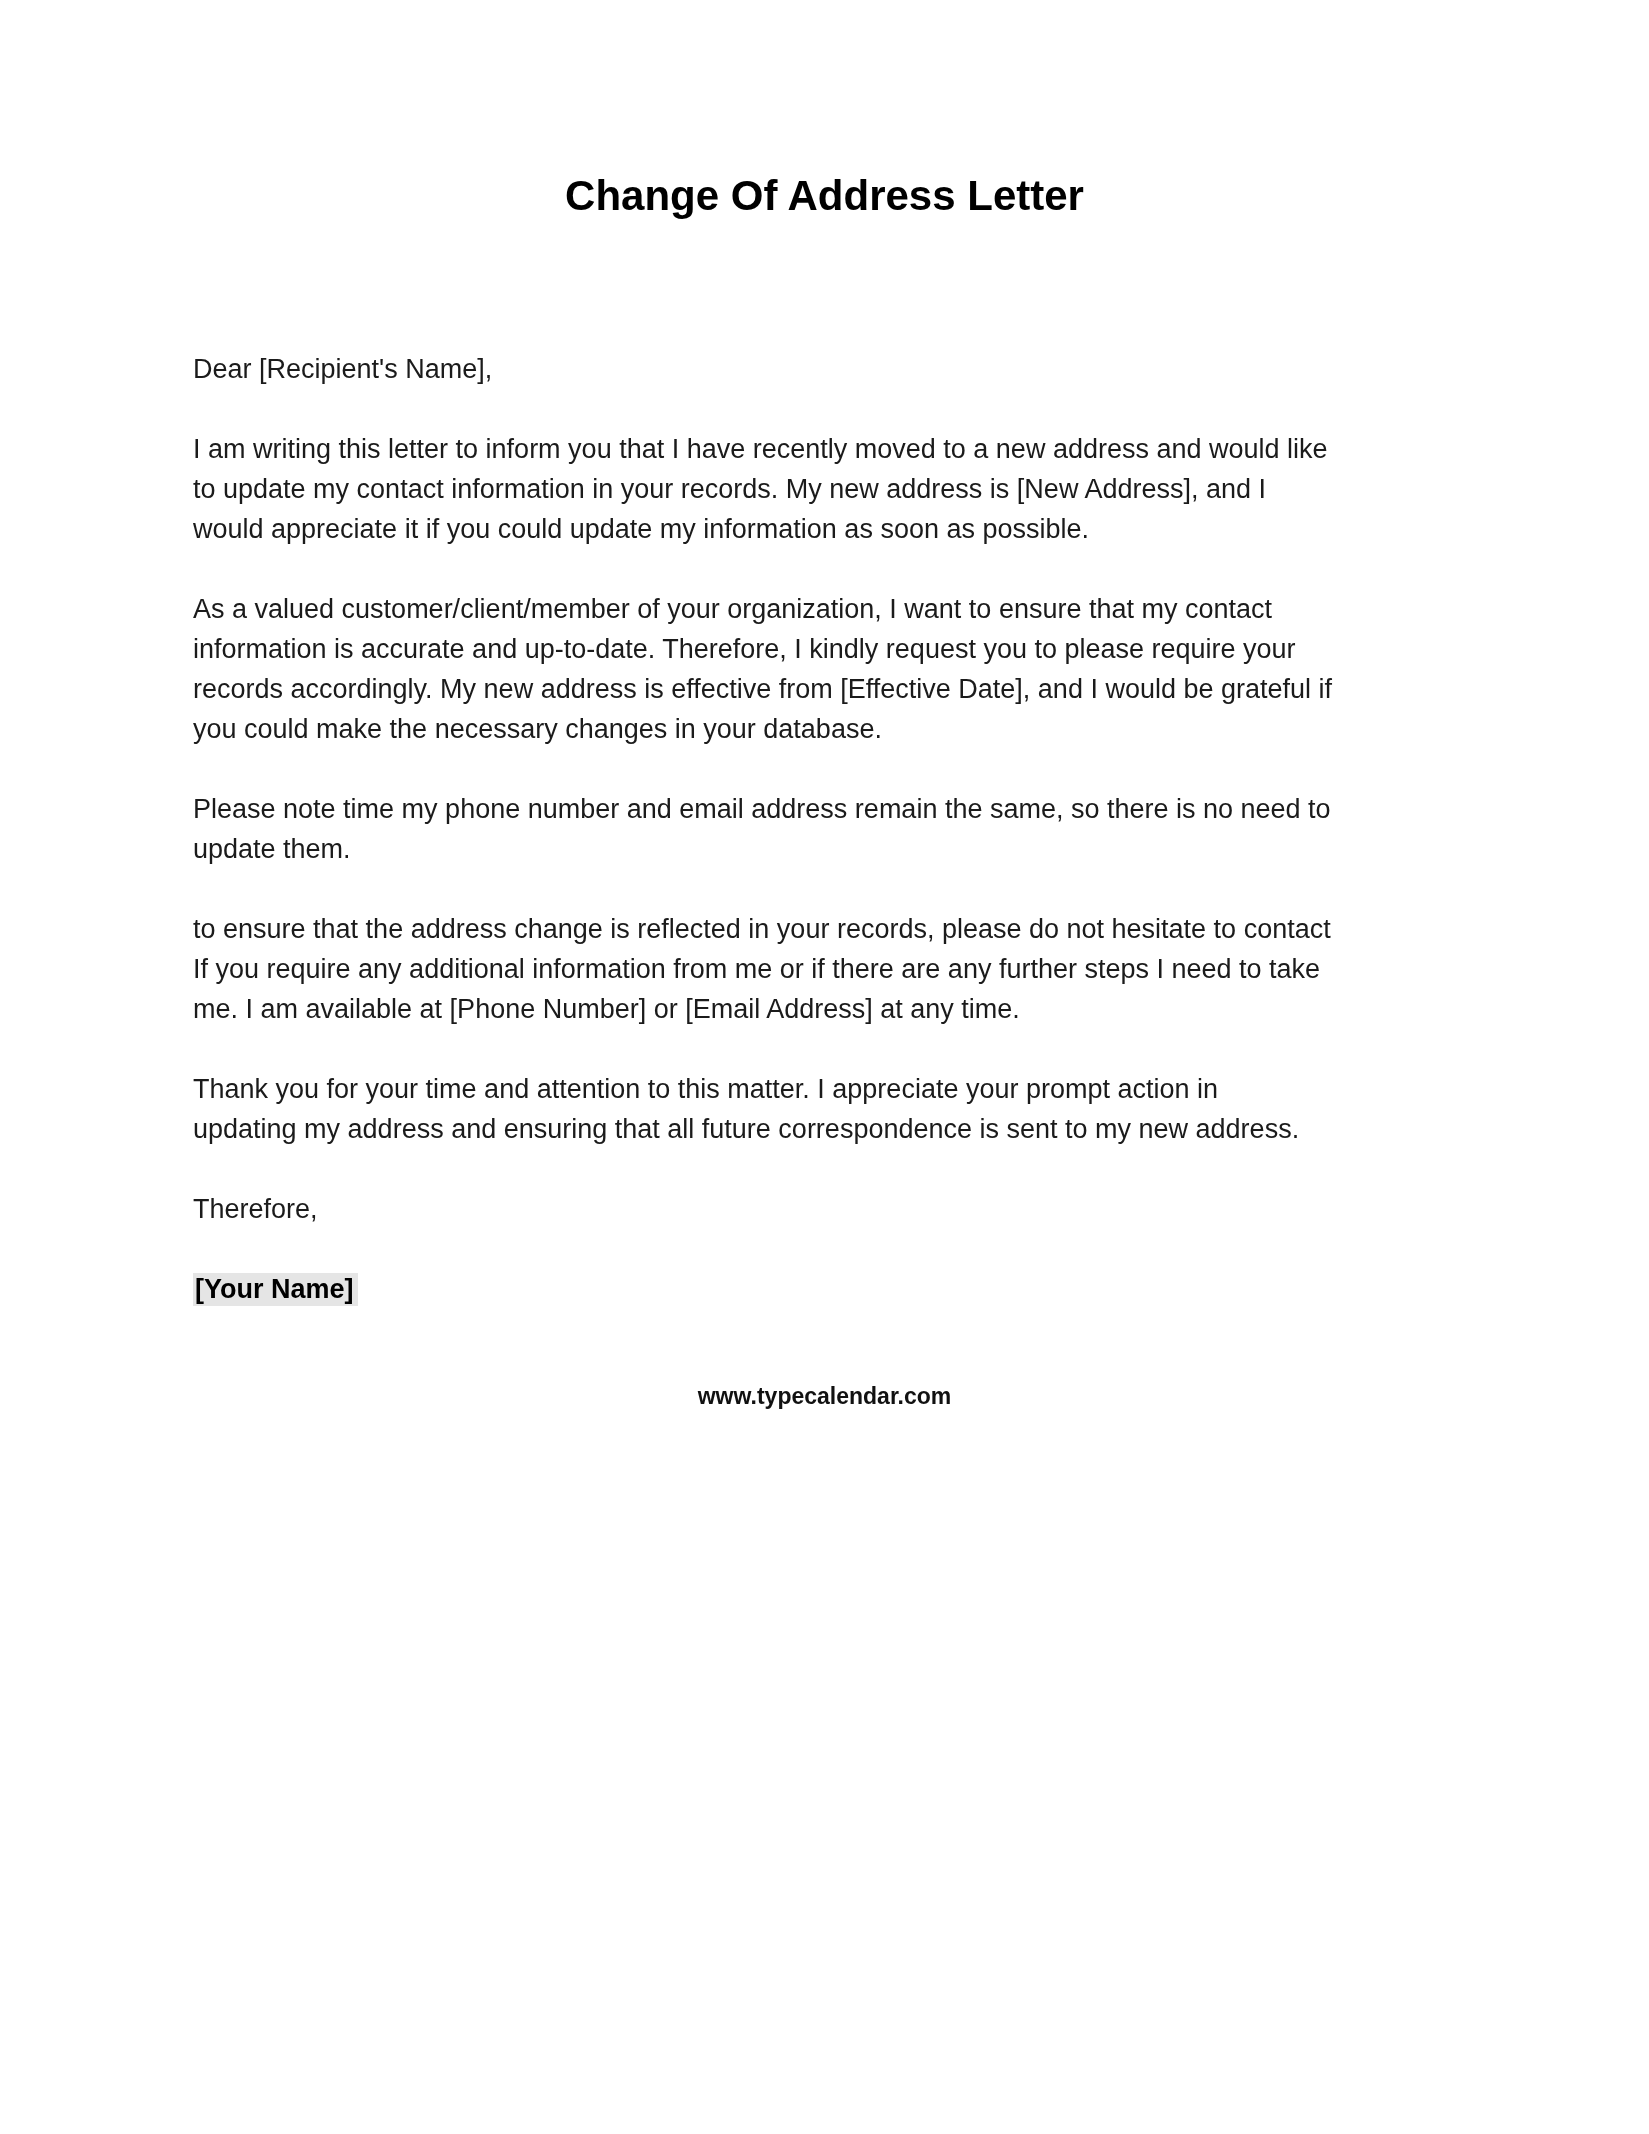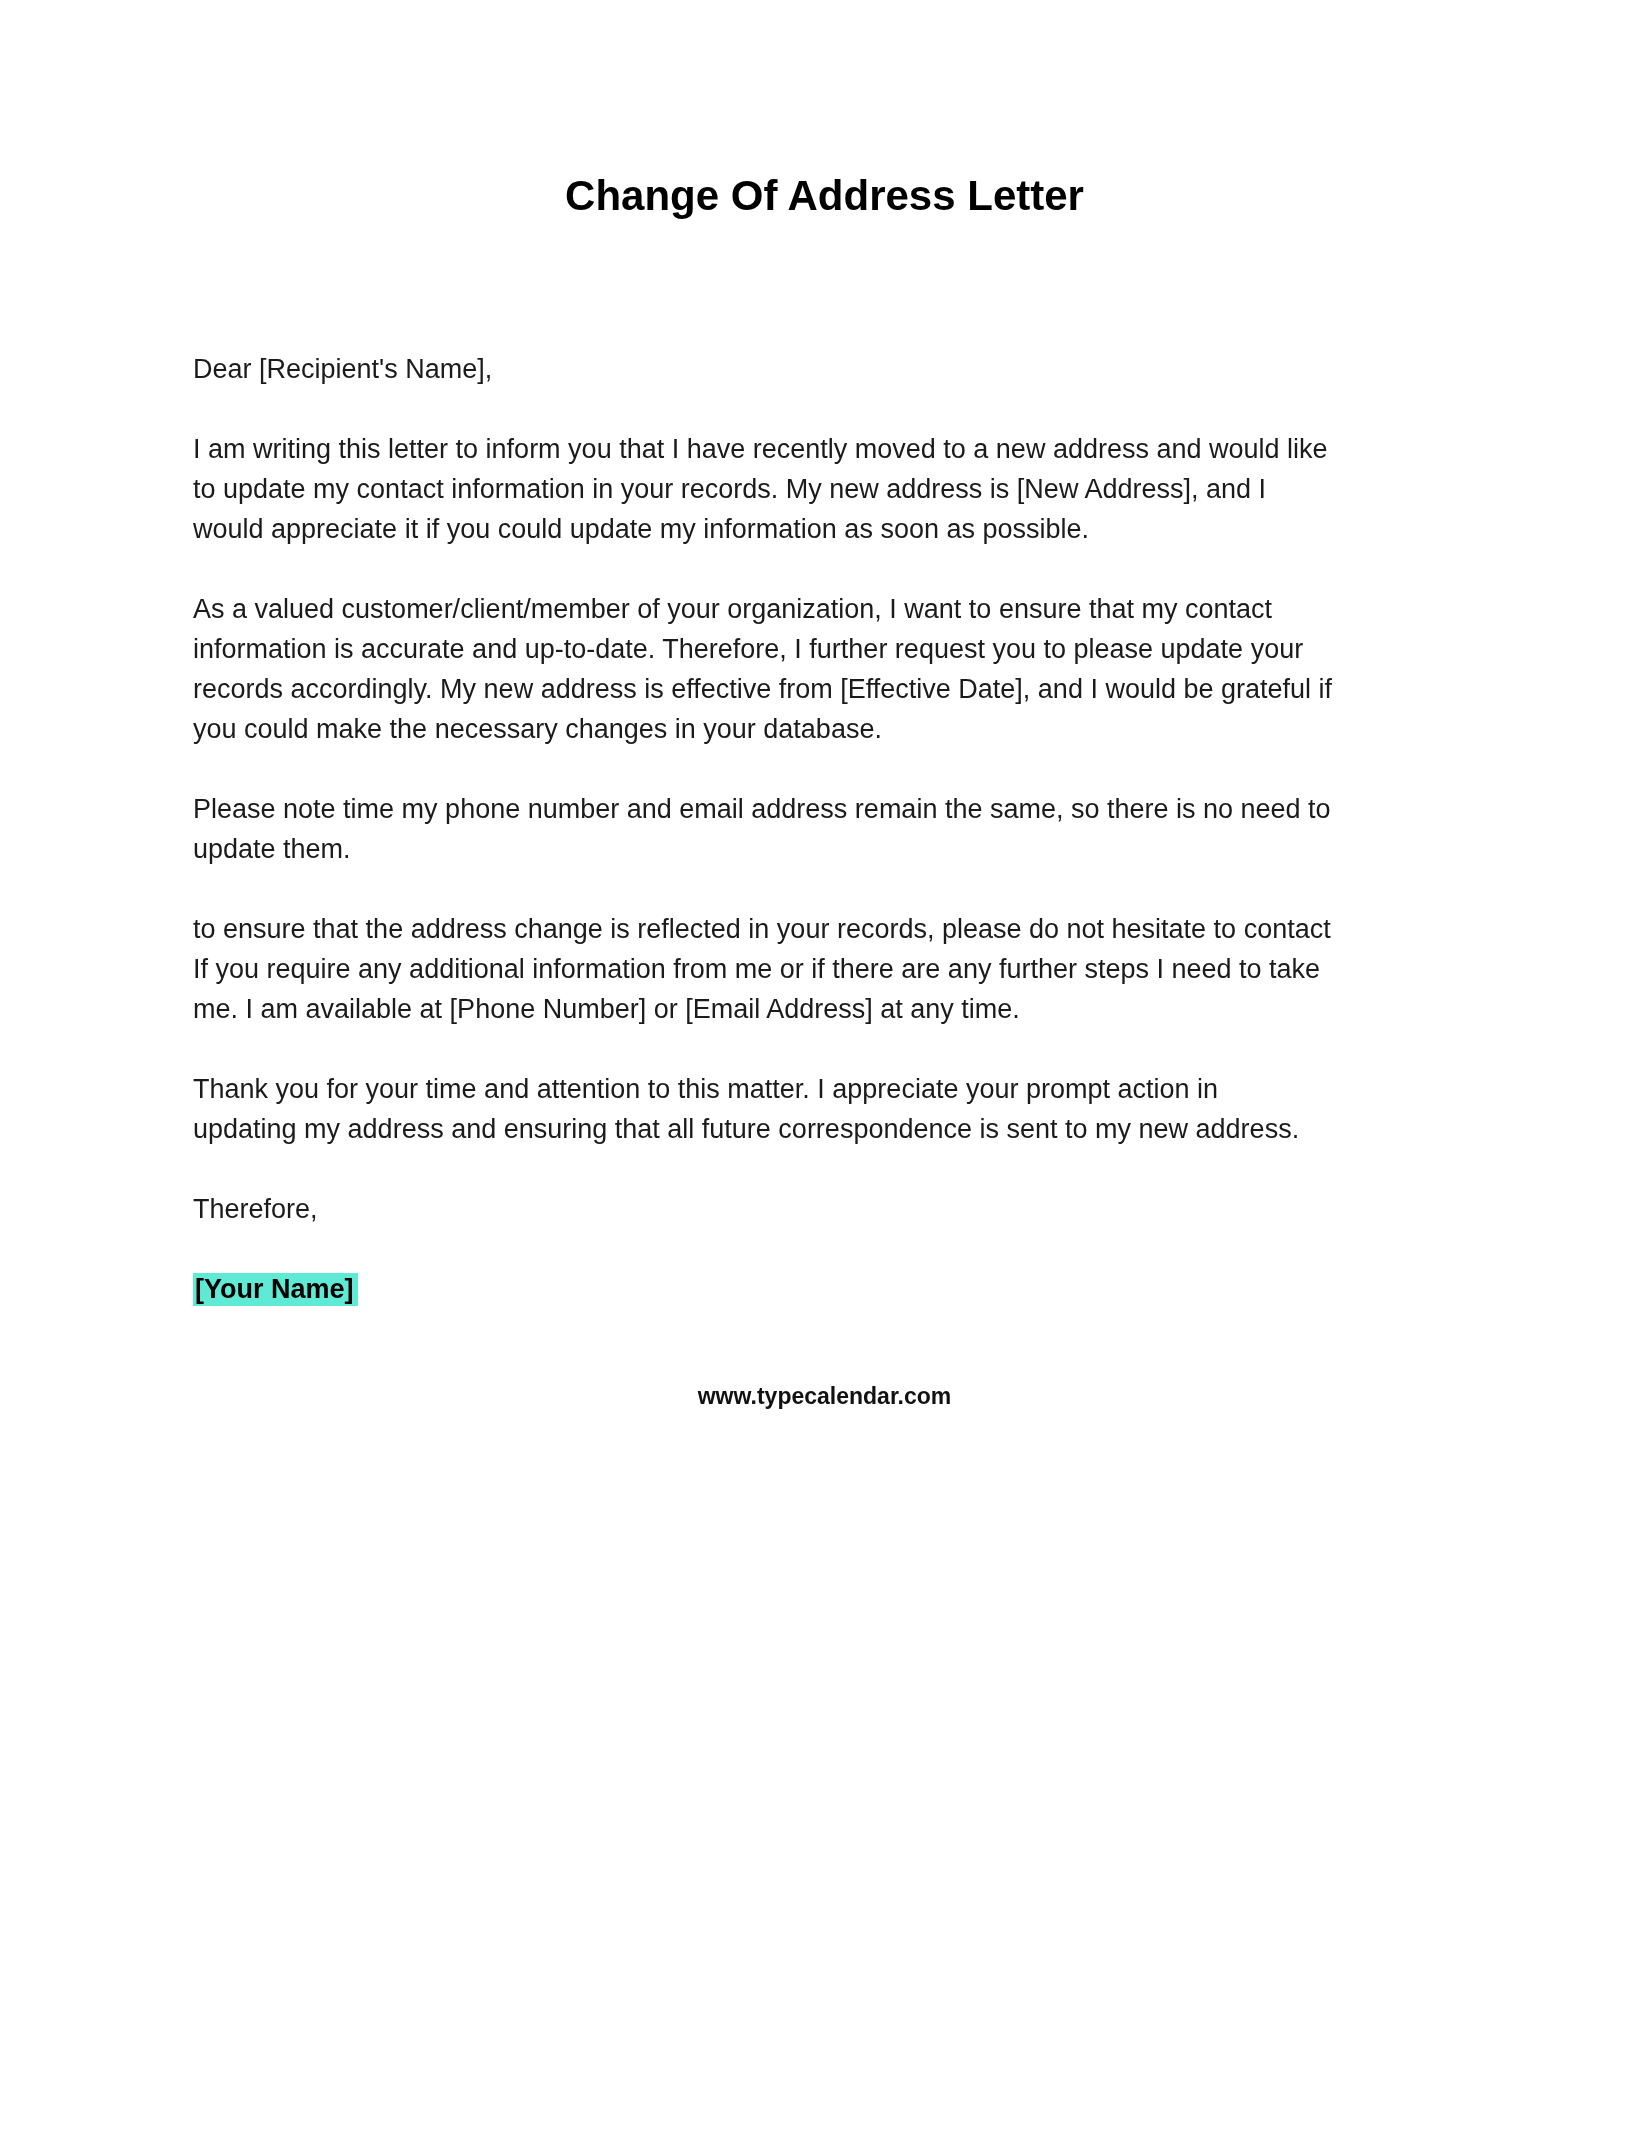--- a/index.html
+++ b/index.html
@@ -39,21 +39,21 @@
     margin: 40px 0 0 0;
     padding: 0;
   }
   .salutation {
     margin-top: 125px;
   }
   .line {
     white-space: nowrap;
   }
   .signature-line .highlight {
-    background: #5eead4;
+    background: #e5e5e5;
     font-weight: 700;
     color: #000000;
     padding: 1px 4px 2px 2px;
   }
   .footer {
     margin-top: 67px;
     text-align: center;
     font-size: 23px;
     font-weight: 700;
     color: #111111;
@@ -71,21 +71,21 @@
     <p class="para salutation">Dear [Recipient's Name],</p>
 
     <div class="para">
         <div class="line">I am writing this letter to inform you that I have recently moved to a new address and would like</div>
         <div class="line">to update my contact information in your records. My new address is [New Address], and I</div>
         <div class="line">would appreciate it if you could update my information as soon as possible.</div>
       </div>
 
     <div class="para">
         <div class="line">As a valued customer/client/member of your organization, I want to ensure that my contact</div>
-        <div class="line">information is accurate and up-to-date. Therefore, I further request you to please update your</div>
+        <div class="line">information is accurate and up-to-date. Therefore, I kindly request you to please require your</div>
         <div class="line">records accordingly. My new address is effective from [Effective Date], and I would be grateful if</div>
         <div class="line">you could make the necessary changes in your database.</div>
       </div>
 
     <div class="para">
         <div class="line">Please note time my phone number and email address remain the same, so there is no need to</div>
         <div class="line">update them.</div>
       </div>
 
     <div class="para">

